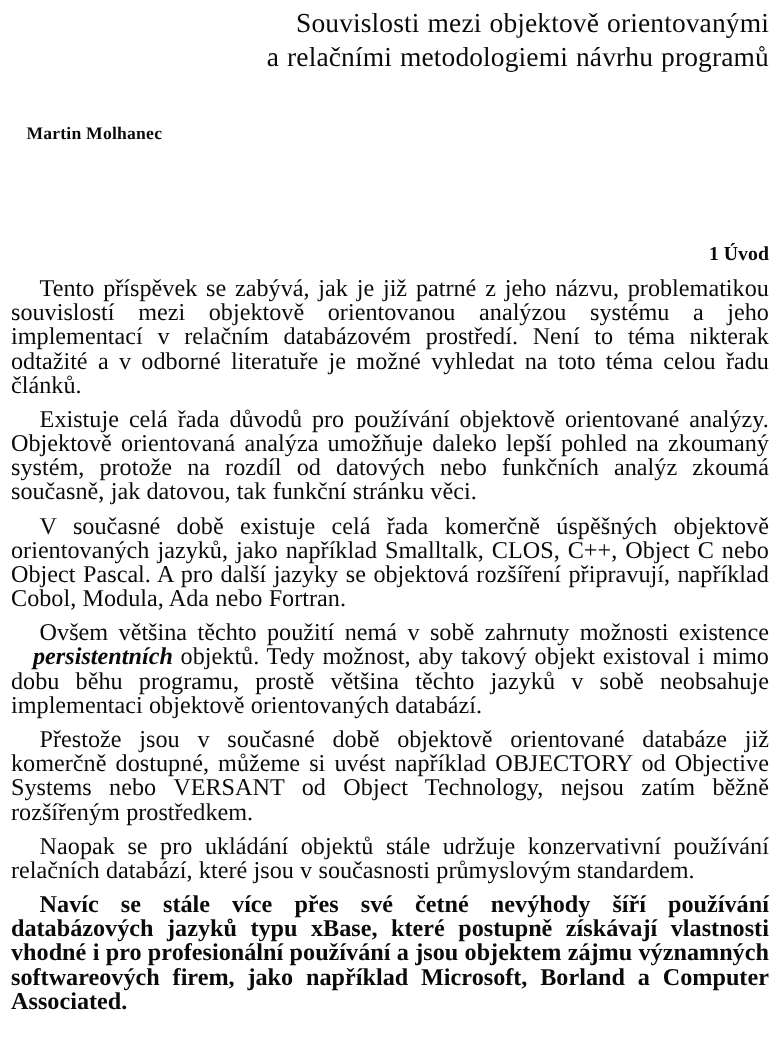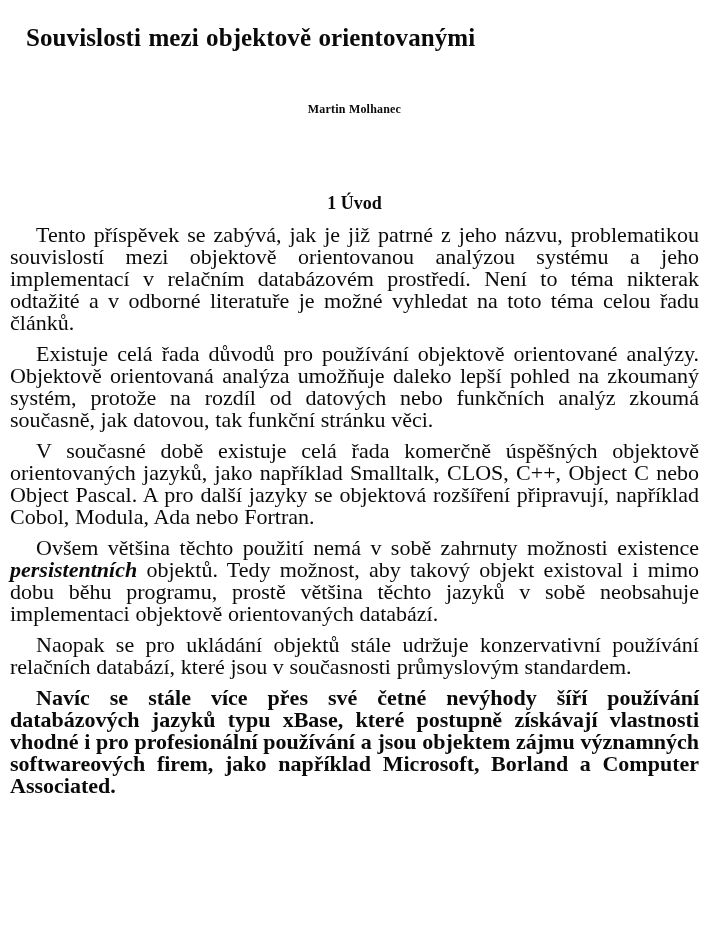--- a/index.html
+++ b/index.html
@@ -18,52 +18,52 @@
   .page {
     position: relative;
     width: 709px;
     height: 946px;
     box-sizing: border-box;
     padding: 0 10px 0 10px;
   }
 
   
   .doc-title {
-    margin: 16px;
+    margin: 0;
     padding-top: 6px;
-    text-align: left;
-    font-weight: bold;
+    text-align: right;
+    font-weight: normal;
     font-size: 25px;
     line-height: 31px;
     letter-spacing: 0.1px;
     word-spacing: 1px;
   }
   .doc-title .tl {
     display: block;
   }
 
   
   .author {
-    margin: 0;
+    margin: 14px;
     padding-top: 30px;
-    text-align: center;
+    text-align: left;
     font-weight: bold;
-    font-size: 12px;
+    font-size: 16px;
     line-height: 20px;
     letter-spacing: 0.2px;
   }
 
   
   .section-heading {
     margin: 0;
     padding-top: 73px;
     font-weight: bold;
     font-size: 18px;
     line-height: 22px;
-    text-align: center;
+    text-align: right;
   }
 
   
   .body-copy {
     padding-top: 10px;
   }
   .para {
     margin: 0 0 9px 0;
     font-size: 22px;
     line-height: 22px;
@@ -75,37 +75,40 @@
   }
   .para:last-child {
     margin-bottom: 0;
     font-weight: bold;
   }
   .para b {
     font-weight: normal;
   }
   .para i {
     font-weight: bold;
+    margin-left: 20px;
   }
 </style>
 </head>
 <body>
 
 <div class="page">
 
   <h1 class="doc-title">
     <span class="tl">Souvislosti mezi objektově orientovanými</span>
+    <span class="tl">a relačními metodologiemi návrhu programů</span>
   </h1>
 
   <p class="author">Martin Molhanec</p>
 
   <h2 class="section-heading">1 Úvod</h2>
 
   <div class="body-copy">
     <p class="para"><span>Tento příspěvek se zabývá, jak je již patrné z jeho názvu, problematikou souvislostí mezi objektově orientovanou analýzou systému a jeho implementací v relačním databázovém prostředí. Není to téma nikterak odtažité a v odborné literatuře je možné vyhledat na toto téma celou řadu článků.</span></p>
     <p class="para"><span>Existuje celá řada důvodů pro používání objektově orientované analýzy. Objektově orientovaná analýza umožňuje daleko lepší pohled na zkoumaný systém, protože na rozdíl od datových nebo funkčních analýz zkoumá současně, jak datovou, tak funkční stránku věci.</span></p>
     <p class="para"><span>V současné době existuje celá řada komerčně úspěšných objektově orientovaných jazyků, jako například Smalltalk, CLOS, C++, Object C nebo Object Pascal. A pro další jazyky se objektová rozšíření připravují, například Cobol, Modula, Ada nebo Fortran.</span></p>
     <p class="para"><span>Ovšem většina těchto použití nemá v sobě zahrnuty možnosti existence </span><i>persistentních</i><span> objektů. Tedy možnost, aby takový objekt existoval i mimo dobu běhu programu, prostě většina těchto jazyků v sobě neobsahuje implementaci objektově orientovaných databází.</span></p>
+    <p class="para"><span>Přestože jsou v současné době objektově orientované databáze již komerčně dostupné, můžeme si uvést například OBJECTORY od Objective Systems nebo VERSANT od Object Technology, nejsou zatím běžně rozšířeným prostředkem.</span></p>
     <p class="para"><span>Naopak se pro ukládání objektů stále udržuje konzervativní používání </span><b>relačních databází</b><span>, které jsou v současnosti průmyslovým standardem.</span></p>
     <p class="para"><span>Navíc se stále více přes své četné nevýhody šíří používání databázových jazyků typu xBase, které postupně získávají vlastnosti vhodné i pro profesionální používání a jsou objektem zájmu významných softwareových firem, jako například Microsoft, Borland a Computer Associated.</span></p>
   </div>
 
 </div>
 
 </body></html>

